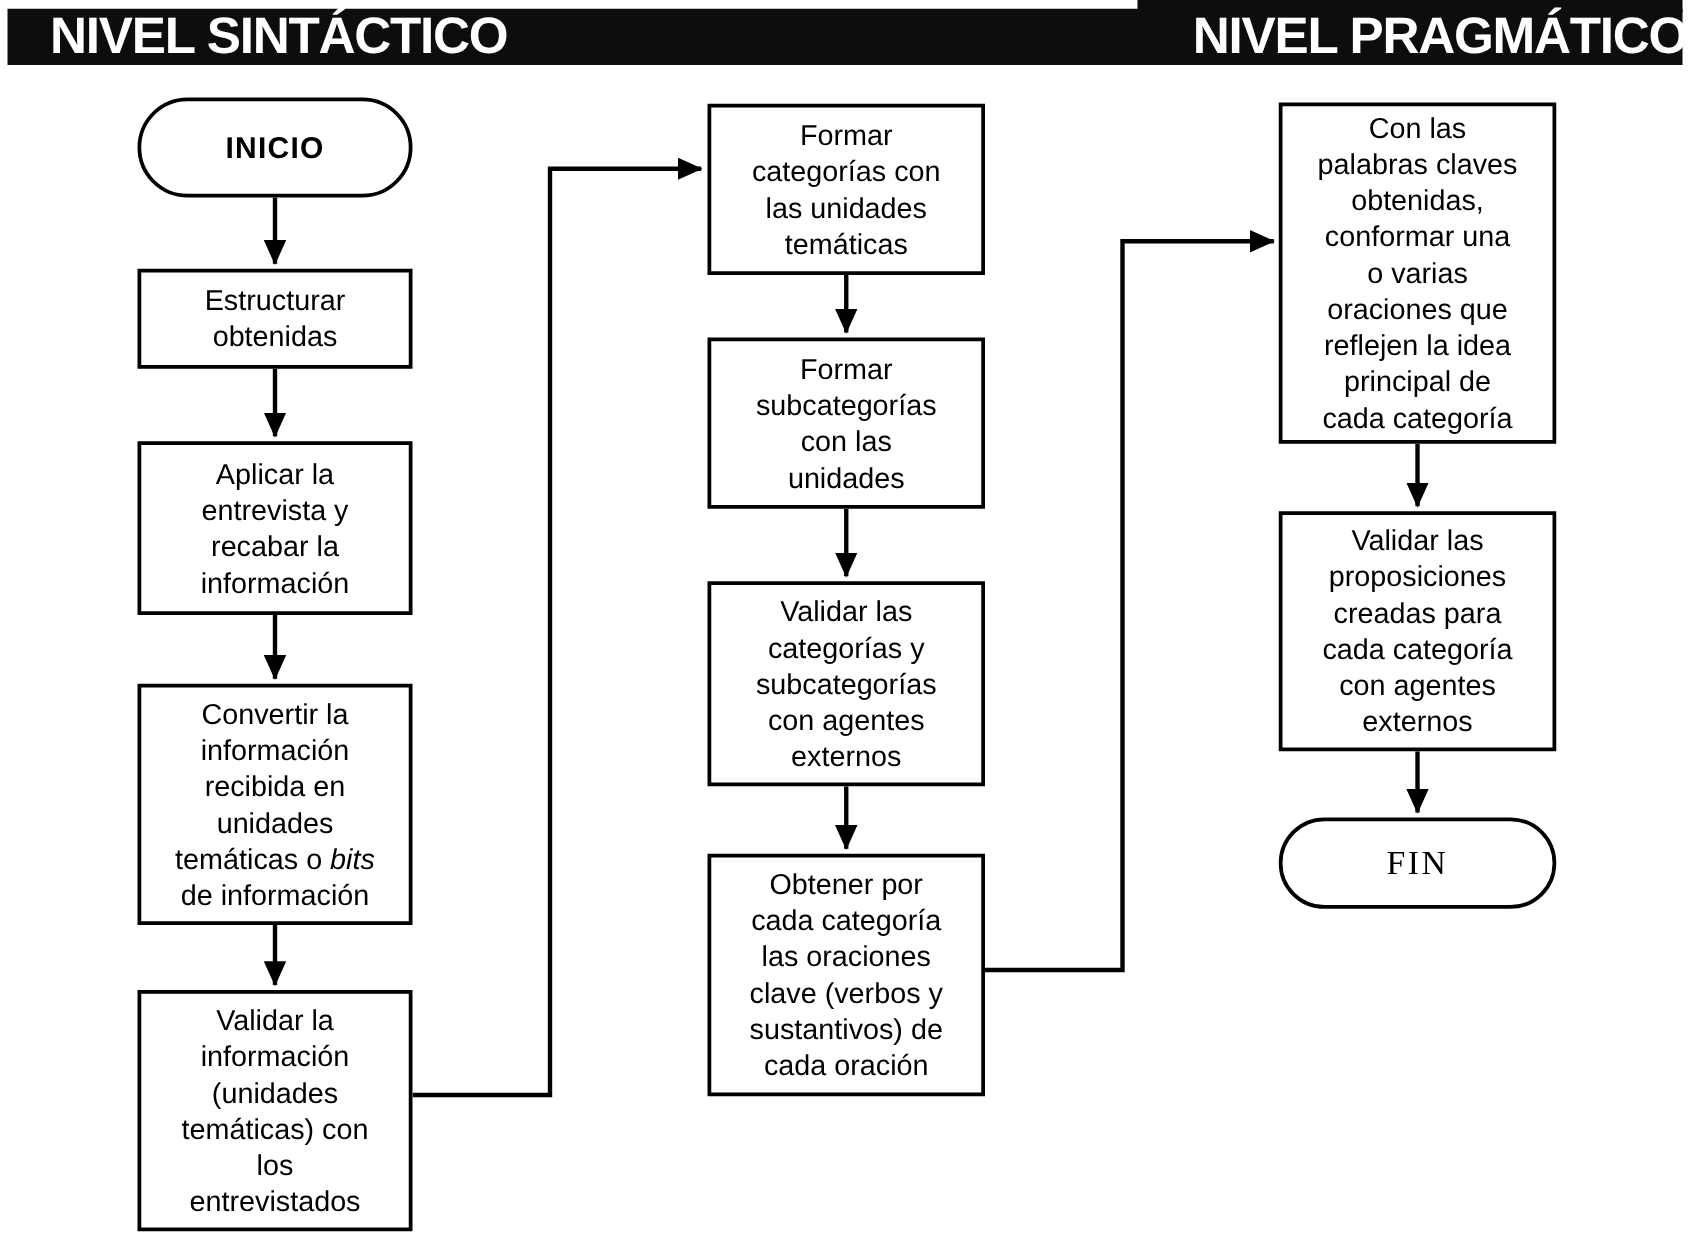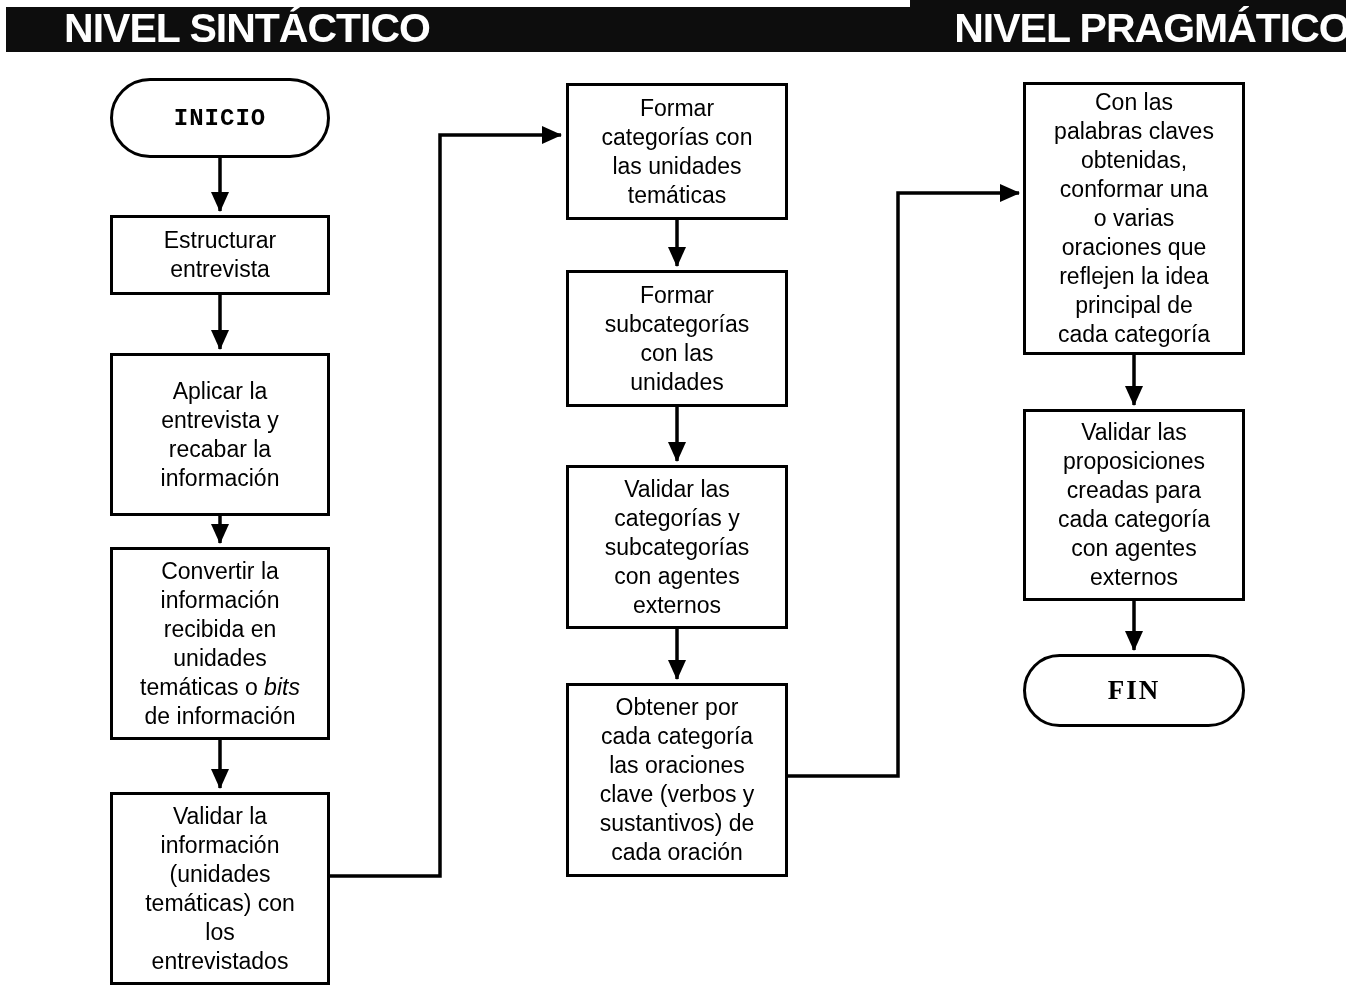--- a/index.html
+++ b/index.html
@@ -17,39 +17,39 @@
     color:var(--box-text);
     overflow:hidden;
   }
   .header-bar{position:absolute;left:6px;top:7px;width:1340px;height:45px;background:var(--header-bg);}
   .header-notch{position:absolute;left:910px;top:0;width:436px;height:10px;background:var(--header-bg);}
   .header-label{
     position:absolute;top:5px;height:47px;line-height:47px;
     color:var(--header-text);font-weight:bold;font-size:41px;
     text-align:center;white-space:nowrap;letter-spacing:-1px;
   }
-  .hl-1{left:6px;width:434px;margin-left:24px;}
+  .hl-1{left:6px;width:434px;}
   .hl-2{left:462px;width:480px;}
   .hl-3{left:950px;width:404px;}
 
   .node{
     position:absolute;box-sizing:border-box;
     border:3px solid var(--box-border);
     display:flex;align-items:center;justify-content:center;
     text-align:center;background:var(--canvas-bg);
   }
   .node .txt{white-space:pre-line;font-size:23px;line-height:29px;}
   .stadium{border-radius:42px;}
-  .start-node{left:110px;top:78px;width:220px;height:80px;font-family:Liberation Mono, monospace;}
+  .start-node{left:110px;top:78px;width:220px;height:80px;}
   .start-node .txt{font-weight:bold;font-size:24px;letter-spacing:1px;}
   .end-node{left:1023px;top:654px;width:222px;height:73px;border-radius:37px;}
-  .end-node .txt{font-family:"Liberation Serif", serif;font-weight:bold;font-size:27px;letter-spacing:2px;}
+  .end-node .txt{font-family:"Liberation Serif", serif;font-weight:normal;font-size:27px;letter-spacing:2px;}
 
   .b1{left:110px;top:215px;width:220px;height:80px;}
-  .b2{left:110px;top:353px;width:220px;height:163px;}
+  .b2{left:110px;top:353px;width:220px;height:139px;}
   .b3{left:110px;top:547px;width:220px;height:193px;}
   .b4{left:110px;top:792px;width:220px;height:193px;justify-content:center;}
 
   .m1{left:566px;top:83px;width:222px;height:137px;}
   .m2{left:566px;top:270px;width:222px;height:137px;}
   .m3{left:566px;top:465px;width:222px;height:164px;}
   .m4{left:566px;top:683px;width:222px;height:194px;}
 
   .p1{left:1023px;top:82px;width:222px;height:273px;}
   .p2{left:1023px;top:409px;width:222px;height:192px;}
@@ -84,21 +84,21 @@
     <path d="M788,776 L898,776 L898,193 L1019,193" marker-end="url(#arrowhead)"></path>
     <path d="M1134,355 L1134,405" marker-end="url(#arrowhead)"></path>
     <path d="M1134,601 L1134,650" marker-end="url(#arrowhead)"></path>
   </svg>
 
   <div class="node stadium start-node">
     <div class="txt">INICIO</div>
   </div>
   <div class="node b1">
     <div class="txt">Estructurar
-entrevista</div>
+obtenidas</div>
   </div>
   <div class="node b2">
     <div class="txt">Aplicar la
 entrevista y
 recabar la
 información</div>
   </div>
   <div class="node b3">
     <div class="txt"><span>Convertir la
 información

